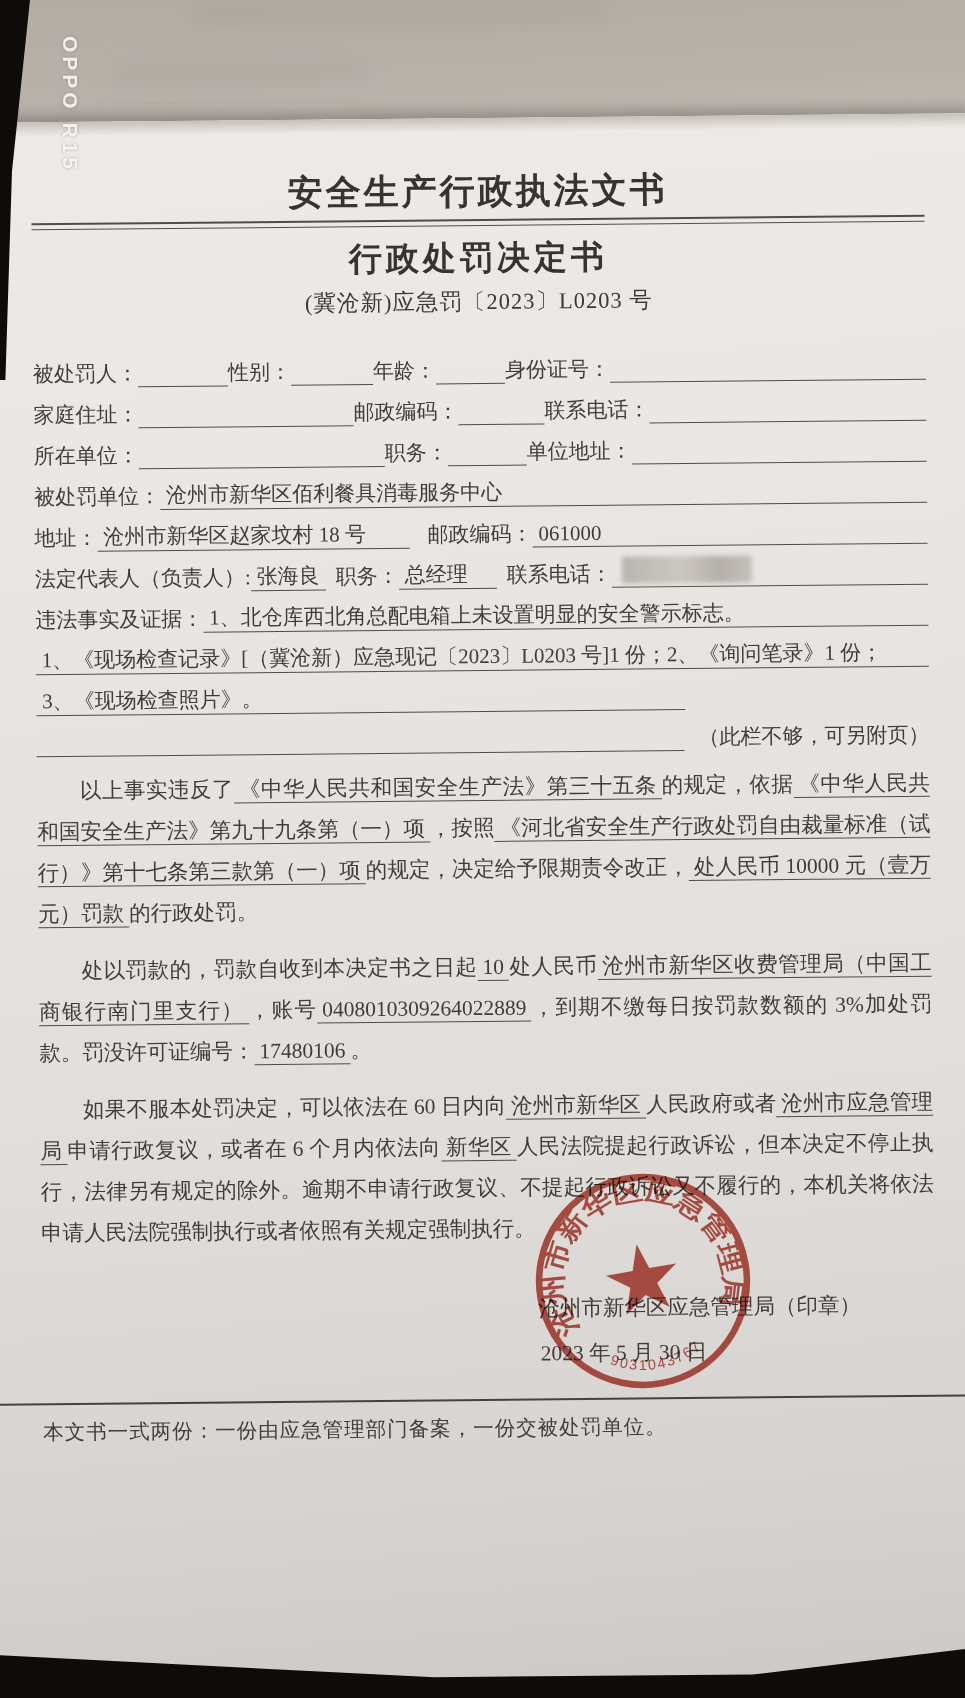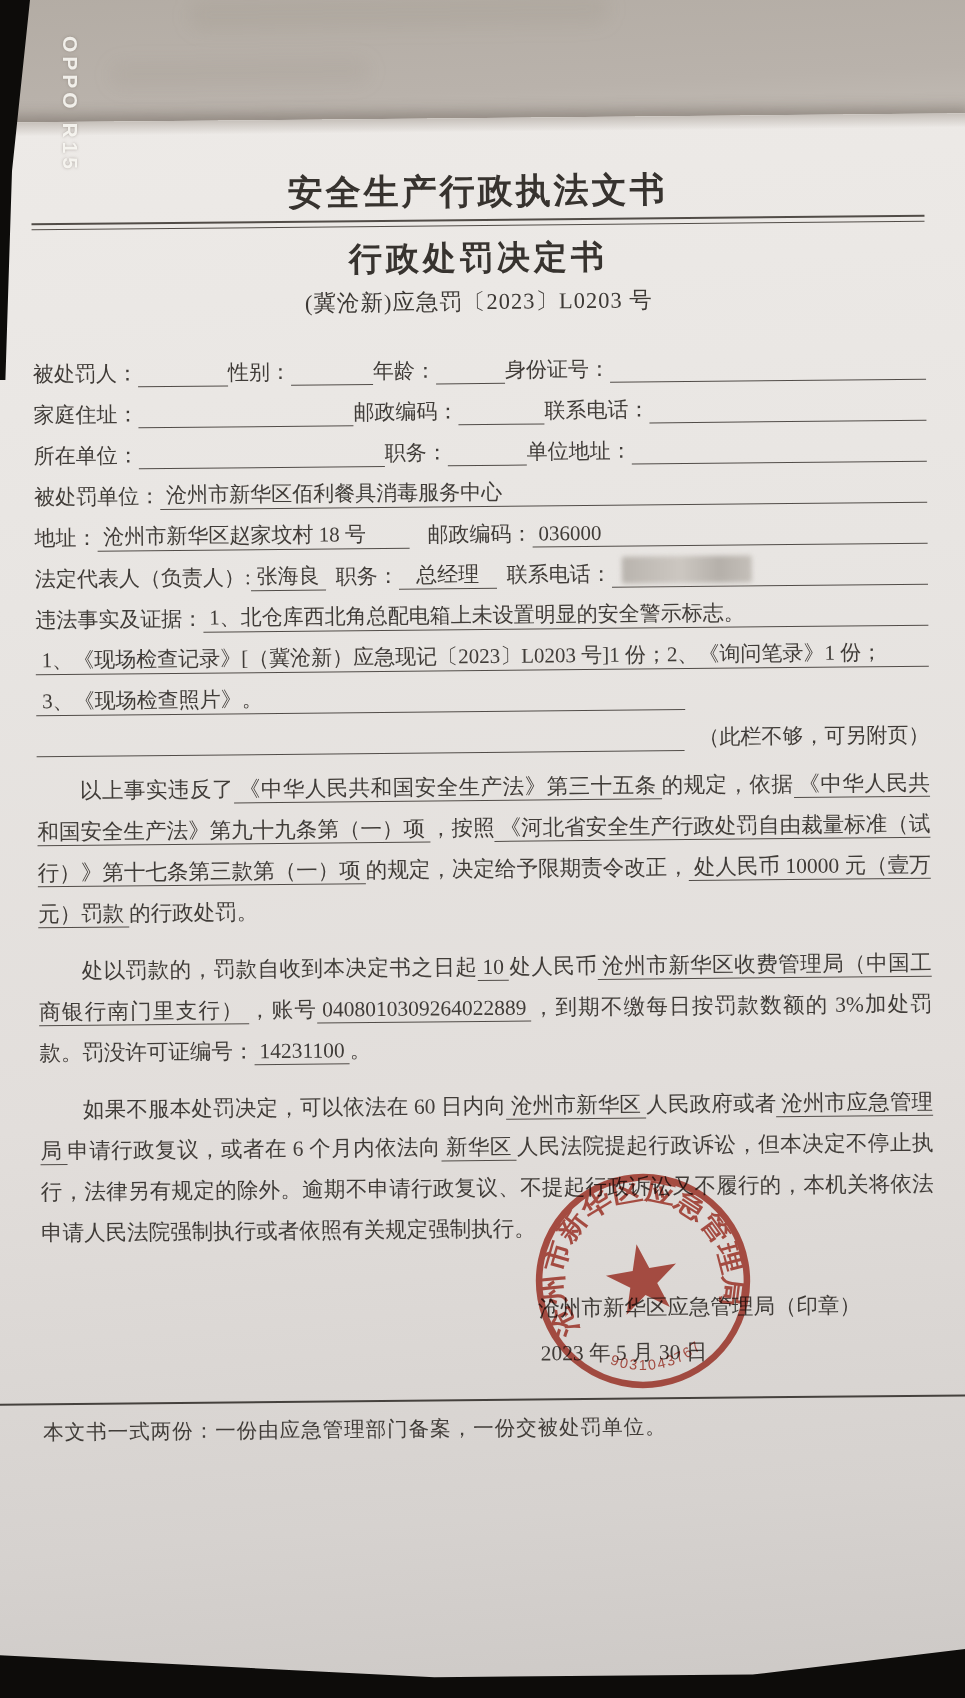--- a/index.html
+++ b/index.html
@@ -118,28 +118,28 @@
           <span class="lbl">被处罚单位：</span>
           <span class="fill">
             <span class="val">沧州市新华区佰利餐具消毒服务中心</span>
           </span>
         </div>
         <div class="row">
           <span class="lbl">地址：</span>
           <span class="u w300 val" style="width:300px">沧州市新华区赵家坟村 18 号</span>
           <span class="lbl" style="margin-left:18px">邮政编码：</span>
           <span class="fill">
-            <span class="val">036000</span>
+            <span class="val">061000</span>
           </span>
         </div>
         <div class="row">
           <span class="lbl">法定代表人（负责人）:</span>
           <span class="u val">张海良</span>
           <span class="lbl" style="margin-left:10px">职务：</span>
-          <span class="u val" style="min-width:86px;text-align:center">总经理</span>
+          <span class="u val" style="min-width:86px;">总经理</span>
           <span class="lbl" style="margin-left:10px">联系电话：</span>
           <span class="fill">
             <span class="redact"></span>
           </span>
         </div>
         <div class="row">
           <span class="lbl">违法事实及证据：</span>
           <span class="fill">
             <span class="val">1、北仓库西北角总配电箱上未设置明显的安全警示标志。</span>
           </span>
@@ -155,21 +155,21 @@
           </span>
         </div>
         <div class="row">
           <span class="fill"></span>
           <span class="note-r">（此栏不够，可另附页）</span>
         </div>
       </div>
 
       <p class="para"><span>以上事实违反了</span><span class="u">《中华人民共和国安全生产法》第三十五条</span><span>的规定，依据</span><span class="u">《中华人民共和国安全生产法》第九十九条第（一）项</span><span>，按照</span><span class="u">《河北省安全生产行政处罚自由裁量标准（试行）》第十七条第三款第（一）项</span><span>的规定，决定给予限期责令改正，</span><span class="u">处人民币 10000 元（壹万元）罚款</span><span>的行政处罚。</span></p>
 
-      <p class="para"><span>处以罚款的，罚款自收到本决定书之日起</span><span class="u">10</span><span>处人民币</span><span class="u">沧州市新华区收费管理局（中国工商银行南门里支行）</span><span>，账号</span><span class="u">0408010309264022889</span><span>，到期不缴每日按罚款数额的 3%加处罚款。罚没许可证编号：</span><span class="u">14231100</span><span>。</span></p>
+      <p class="para"><span>处以罚款的，罚款自收到本决定书之日起</span><span class="u">10</span><span>处人民币</span><span class="u">沧州市新华区收费管理局（中国工商银行南门里支行）</span><span>，账号</span><span class="u">0408010309264022889</span><span>，到期不缴每日按罚款数额的 3%加处罚款。罚没许可证编号：</span><span class="u">17480106</span><span>。</span></p>
 
       <p class="para"><span>如果不服本处罚决定，可以依法在 60 日内向</span><span class="u">沧州市新华区</span><span>人民政府或者</span><span class="u">沧州市应急管理局</span><span>申请行政复议，或者在 6 个月内依法向</span><span class="u">新华区</span><span>人民法院提起行政诉讼，但本决定不停止执行，法律另有规定的除外。逾期不申请行政复议、不提起行政诉讼又不履行的，本机关将依法申请人民法院强制执行或者依照有关规定强制执行。</span></p>
 
       <div class="agency">沧州市新华区应急管理局（印章）</div>
       <div class="date">2023 年 5 月 30 日</div>
 
       <div class="f-rule"></div>
       <div class="f-note">本文书一式两份：一份由应急管理部门备案，一份交被处罚单位。</div>
     </div>
   </div>

